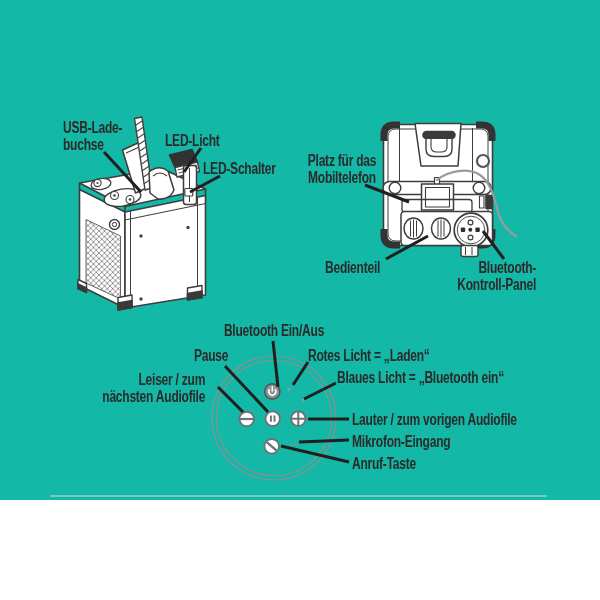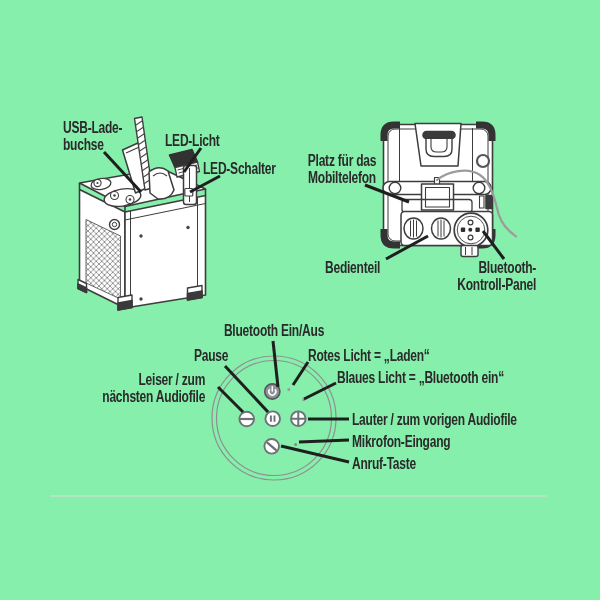--- a/index.html
+++ b/index.html
@@ -1,16 +1,16 @@
 <!DOCTYPE html>
 <html><head>
 <meta charset="utf-8">
 <style>
   html,body{margin:0;padding:0;background:#fff;}
-  .canvas{position:relative;width:600px;height:600px;background:#86efac;overflow:hidden;
+  .canvas{position:relative;width:600px;height:500px;background:#14b8a6;overflow:hidden;
           font-family:"Liberation Sans",sans-serif;}
   .art{position:absolute;left:0;top:0;}
   .lbl{position:absolute;font-weight:700;font-size:16px;line-height:17px;
        letter-spacing:-0.3px;color:#2a2a2a;white-space:nowrap;
        transform:scaleX(.75);transform-origin:left top;}
   .lbl.center{text-align:center;transform-origin:center top;}
   .lbl.right{text-align:right;transform-origin:right top;}
   .ln{display:block;}
 </style>
 </head>

